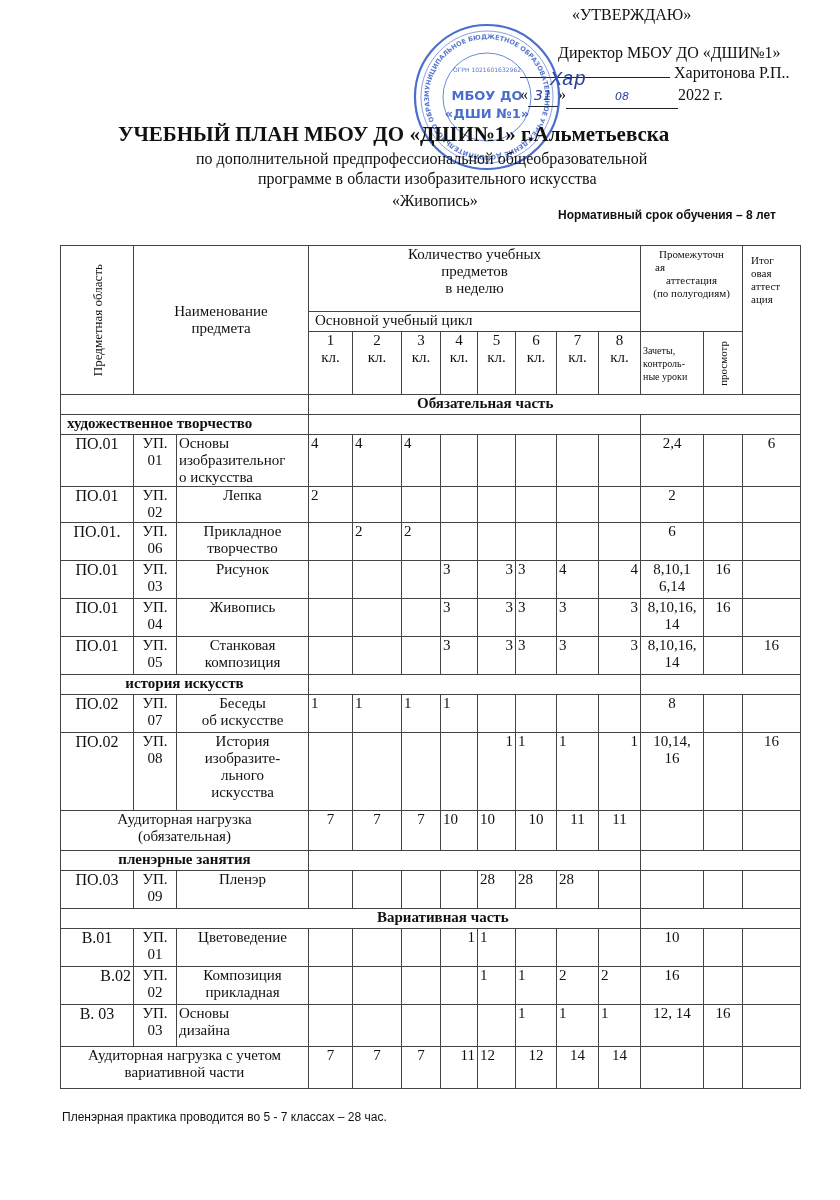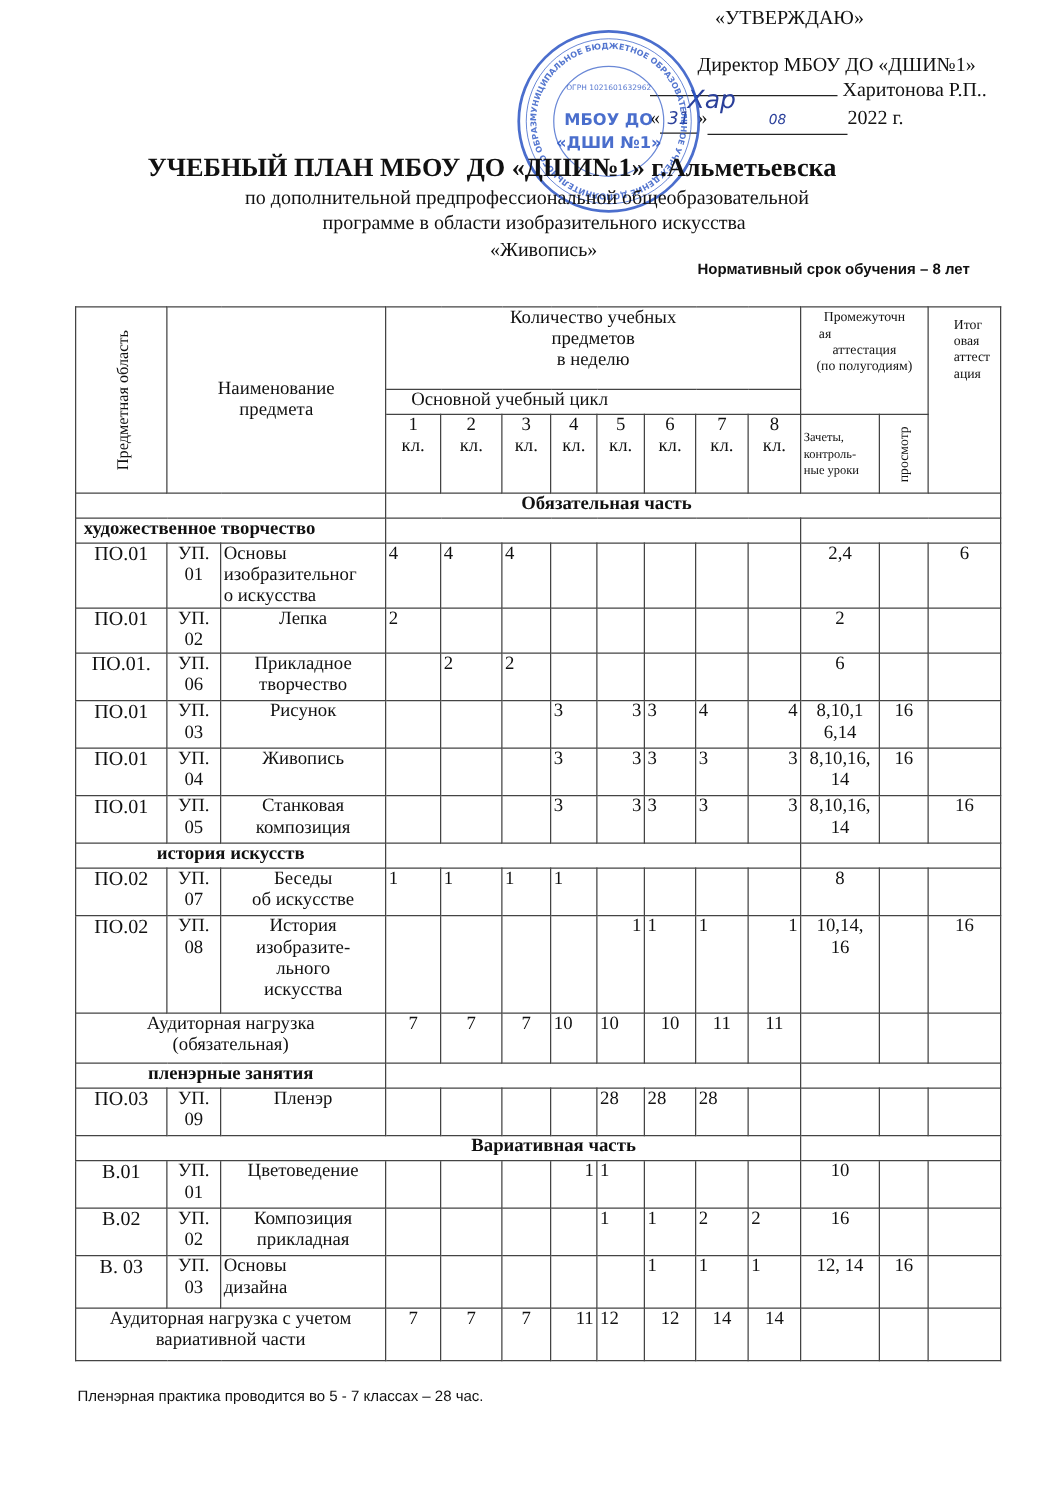--- a/index.html
+++ b/index.html
@@ -31,21 +31,21 @@
   .footer-note { position: absolute; left: 62px; top: 1110px; font-size: 12px; font-family: "Liberation Sans", sans-serif; white-space: nowrap; }
 </style>
 </head>
 <body>
 
 <div class="approve">
   <div class="l1">«УТВЕРЖДАЮ»</div>
   <div class="l2">Директор МБОУ ДО «ДШИ№1»</div>
   <div class="l3">
     <span class="sigline" style="width:150px; position:relative;">
-      <span class="handwrite" style="position:absolute; left:30px; top:-8px; font-size:20px;">Хар</span>
+      <span class="handwrite" style="position:absolute; left:30px; top:-8px; font-size:20px;font-family:Liberation Mono, monospace;">Хар</span>
     </span>
     <span>Харитонова  Р.П..</span>
   </div>
   <div class="l4">
     <span>«</span><span class="sigline" style="width:30px; text-align:center;"><span class="handwrite">31</span></span><span>»</span><span class="sigline" style="width:112px; text-align:center;"><span class="handwrite" style="font-size:11px;">08</span></span><span>2022 г.</span>
   </div>
 </div>
 
 <div class="stamp">
   <svg width="150" height="150" viewBox="0 0 150 150">
@@ -101,29 +101,29 @@
       <div>Количество учебных</div>
       <div>предметов</div>
       <div>в неделю</div>
     </td>
     <td colspan="2" rowspan="2" class="c small" style="padding-top:2px;">
       <div>Промежуточн</div>
       <div style="text-align:left; padding-left:12px;">ая</div>
       <div>аттестация</div>
       <div>(по полугодиям)</div>
     </td>
-    <td rowspan="3" class="small" style="padding-top:8px; padding-left:20px;">
+    <td rowspan="3" class="small" style="padding-top:8px; padding-left:8px;">
       <div>Итог</div>
       <div>овая</div>
       <div>аттест</div>
       <div>ация</div>
     </td>
   </tr>
   <tr style="height:20px">
-    <td colspan="8" class="hdr-big" style="padding-left:20px;">Основной учебный цикл</td>
+    <td colspan="8" class="hdr-big" style="padding-left:6px;">Основной учебный цикл</td>
   </tr>
   <tr style="height:63px">
     <td class="c">
           <div>1</div>
           <div>кл.</div>
         </td>
     <td class="c">
           <div>2</div>
           <div>кл.</div>
         </td>
@@ -439,21 +439,21 @@
         <td class="r">1</td>
         <td>1</td>
         <td></td>
         <td></td>
         <td></td>
         <td class="c" style="white-space: pre-line;">10</td>
         <td class="c"></td>
         <td class="c"></td>
       </tr>
       <tr style="height: 38px;">
-        <td class="c" style="font-size: 16px;">В.02</td>
+        <td class="c" style="font-size: 16px; text-align: right;">В.02</td>
         <td class="c">
           <div>УП.</div>
           <div>02</div>
         </td>
         <td class="c">
           <div>Композиция</div>
           <div>прикладная</div>
         </td>
         <td></td>
         <td></td>

